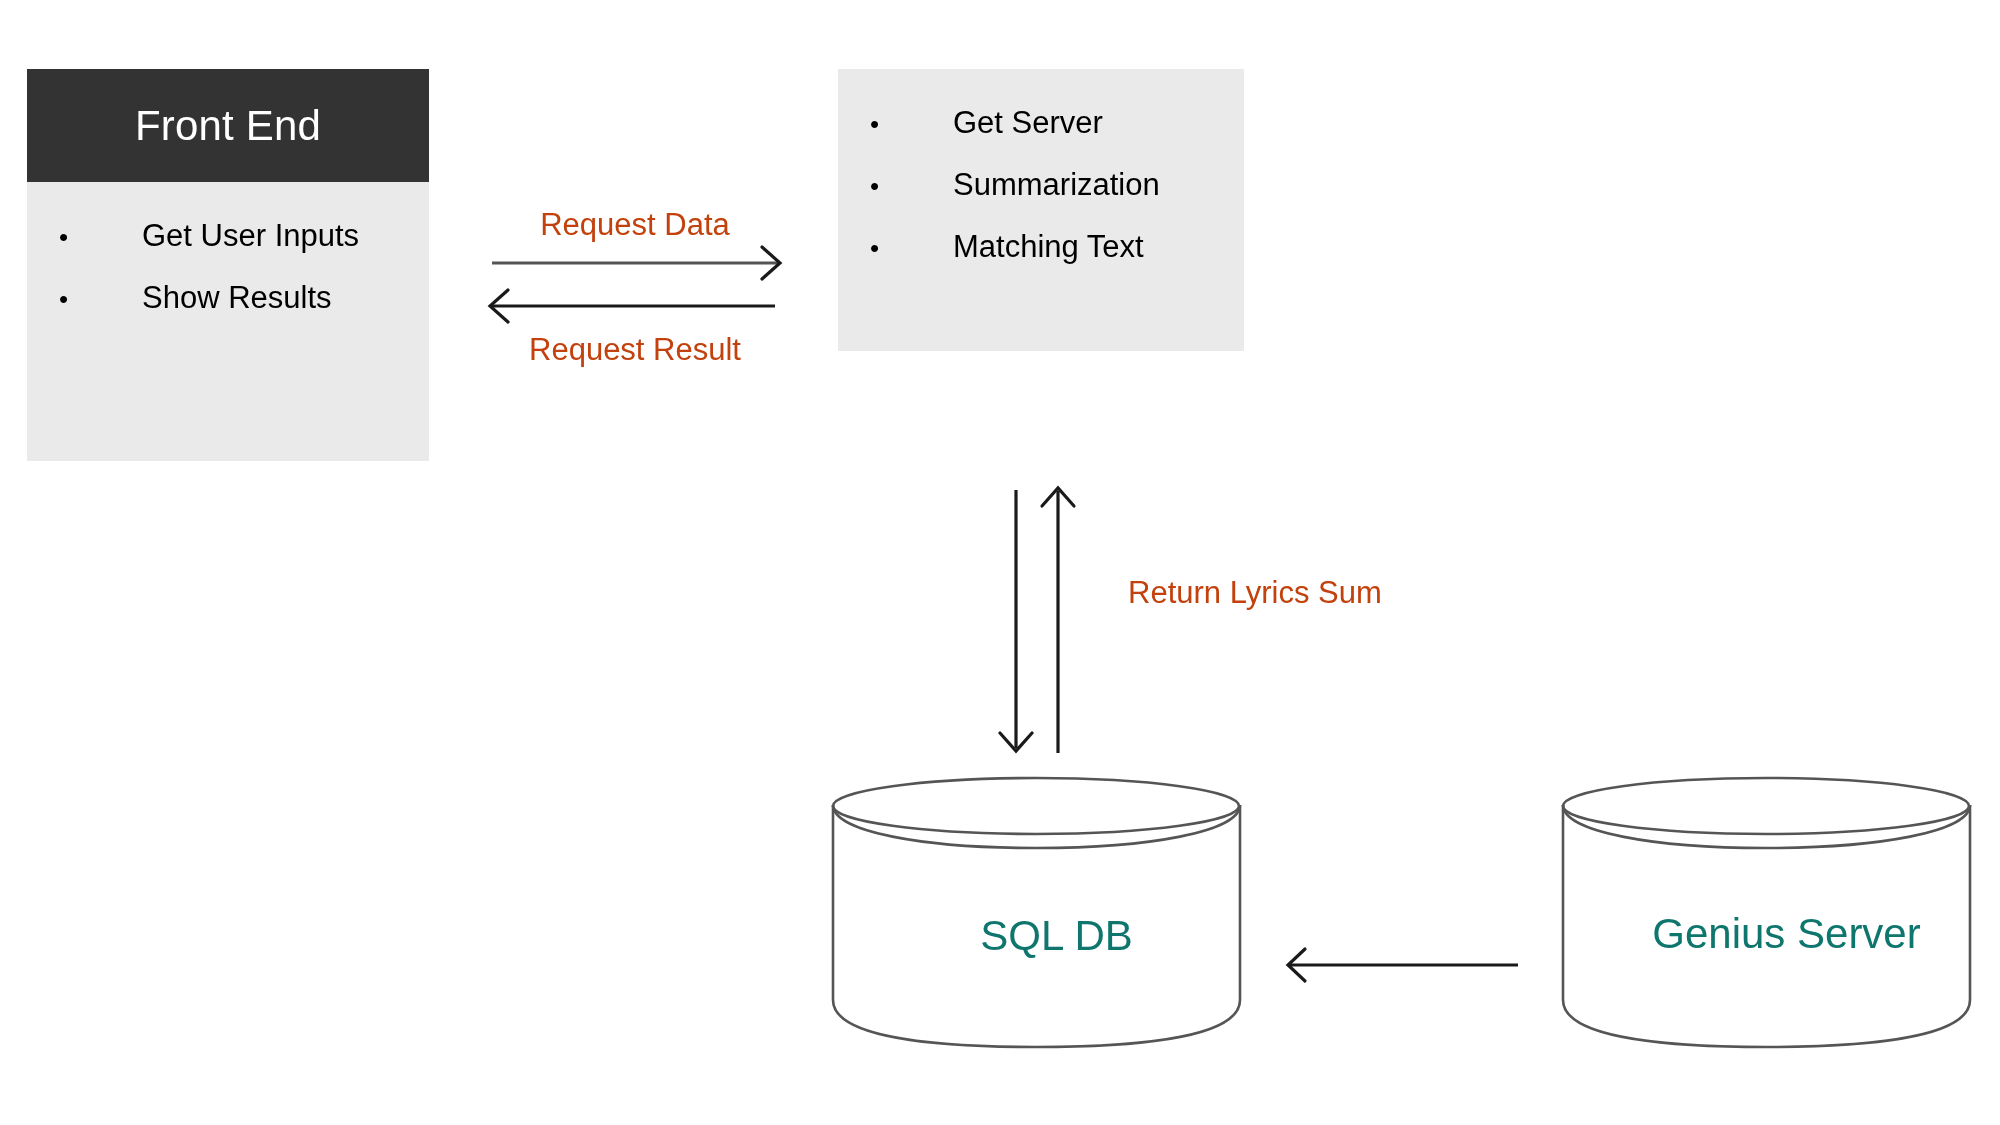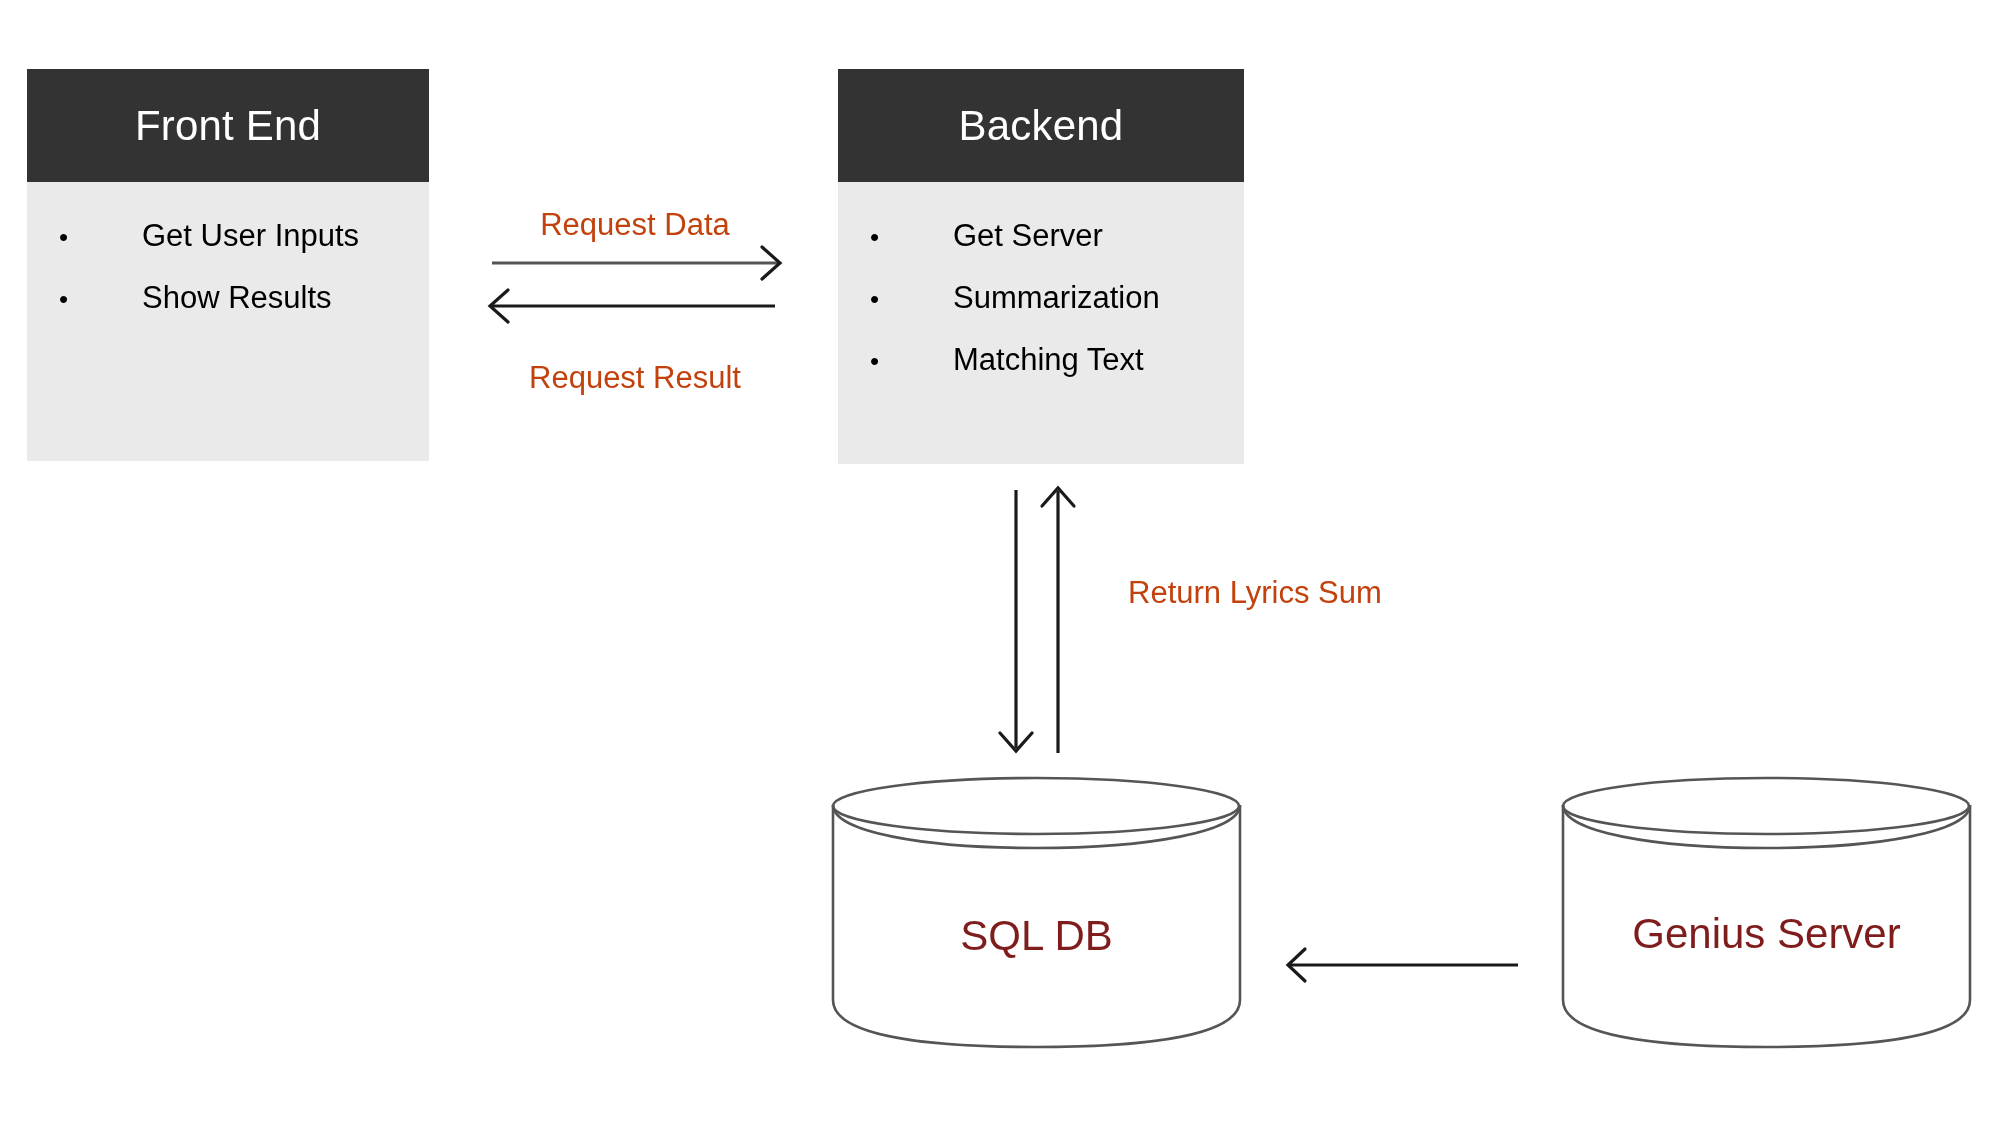--- a/index.html
+++ b/index.html
@@ -83,24 +83,25 @@
     top: 0;
     width: 2000px;
     height: 1125px;
     pointer-events: none;
   }
 
   
   .cyl-label {
     position: absolute;
     font-size: 42px;
-    color: #7f1d1d;
+    color: #0f766e;
     text-align: center;
     white-space: nowrap;
     line-height: 1;
+    padding-left: 20px;
   }
 </style>
 </head>
 <body>
 
 <div id="canvas">
 
   <svg id="overlay" viewBox="0 0 2000 1125">
 
     <g>
@@ -166,42 +167,41 @@
         </li>
         <li class="bullet-item" style="padding-left:32px; margin-bottom:31px;">
           <span class="bullet-dot">•</span>
           <span class="bullet-text">Show Results</span>
         </li>
       </ul>
     </div>
   </div>
 
   <div class="comp-box" id="backend-box" style="left:838px; top:69px; width:406px; height:395px;">
-    <div class="comp-header" style="height:113px;">Backend</div>
     <div class="comp-body" style="height:282px; padding-top:38px;">
       <ul class="bullet-list">
         <li class="bullet-item" style="padding-left:32px; margin-bottom:31px;">
           <span class="bullet-dot">•</span>
           <span class="bullet-text">Get Server</span>
         </li>
         <li class="bullet-item" style="padding-left:32px; margin-bottom:31px;">
           <span class="bullet-dot">•</span>
           <span class="bullet-text">Summarization</span>
         </li>
         <li class="bullet-item" style="padding-left:32px;">
           <span class="bullet-dot">•</span>
           <span class="bullet-text">Matching Text</span>
         </li>
       </ul>
     </div>
   </div>
 
   <div class="conn-label center" style="left:492px; top:205px; width:286px;">Request Data</div>
 
-  <div class="conn-label center" style="left:492px; top:330px; width:286px;margin-top:28px;">Request Result</div>
+  <div class="conn-label center" style="left:492px; top:330px; width:286px;">Request Result</div>
 
 
   <div class="conn-label left" style="left:1081px; top:573px; width:320px;">
     <div>Return Lyrics Sum</div>
   </div>
 
 
   <div class="cyl-label" style="left:833px; top:915px; width:407px;">SQL DB</div>
 
   <div class="cyl-label" style="left:1563px; top:913px; width:407px;">Genius Server</div>

